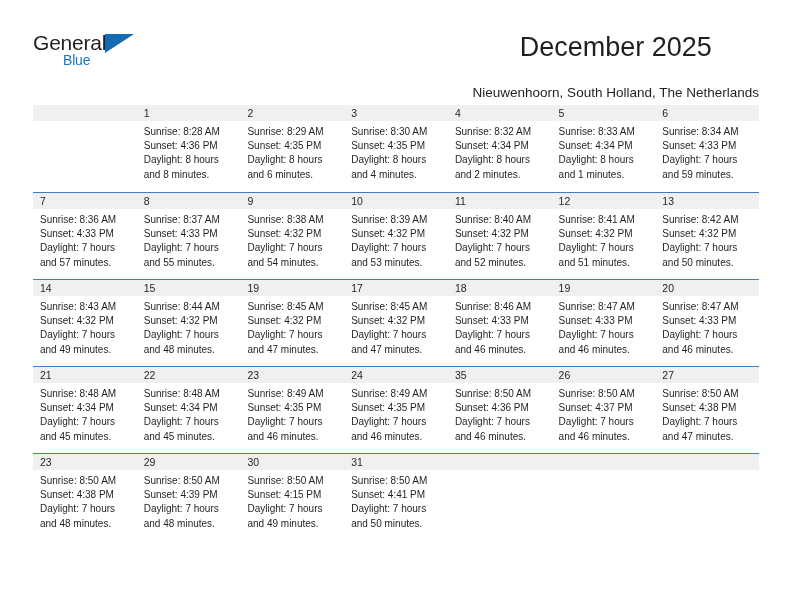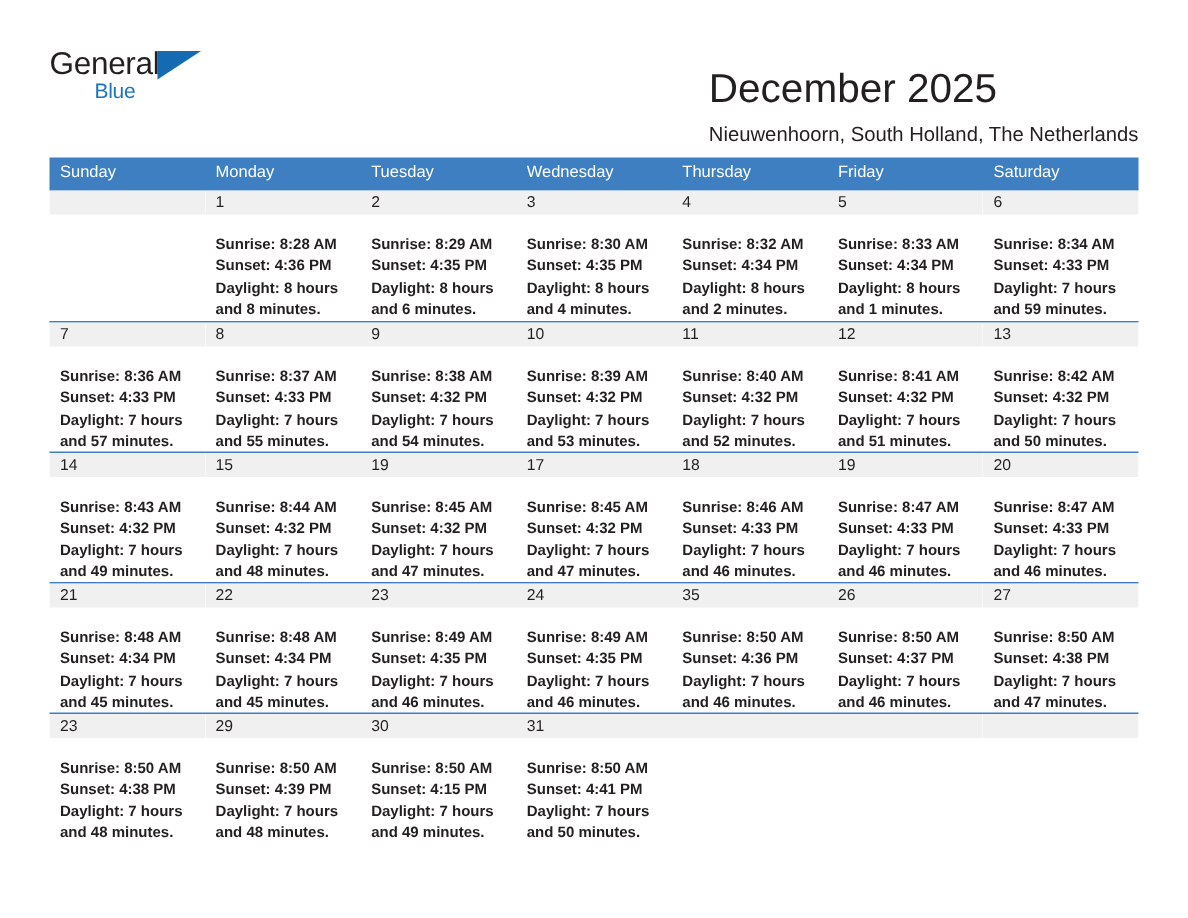--- a/index.html
+++ b/index.html
@@ -60,31 +60,31 @@
     top: 21px;
     font-size: 14px;
     letter-spacing: -0.2px;
     color: #1b75bc;
     line-height: 1;
   }
 
   .title-block {
     position: absolute;
     right: 0;
-    top: 16px;
-    text-align: left;
+    top: 4px;
+    text-align: center;
   }
   .cal-title {
     font-size: 27px;
     color: #231f20;
     line-height: 1.15;
     white-space: nowrap;
   }
   .cal-subtitle {
-    margin-top: 7px;
+    margin-top: 22px;
     font-size: 13.5px;
     color: #231f20;
     line-height: 1.15;
     white-space: nowrap;
   }
 
   
   .calendar {
     position: absolute;
     left: 33px;
@@ -126,22 +126,21 @@
     padding: 1px 0 0 7px;
     box-sizing: border-box;
     font-size: 10.5px;
     color: #231f20;
     line-height: 1.35;
   }
   .day.empty .day-number-band {
     background: #f0f0f0;
   }
   .day-lines {
-    padding: 14px 4px 0 7px;
-    font-weight: bold;
+    padding: 4px 4px 0 7px;
   }
   .day-line {
     font-size: 10px;
     color: #231f20;
     line-height: 1.42;
     white-space: nowrap;
   }
 </style>
 </head>
 <body>
@@ -157,29 +156,20 @@
     </div>
 
     <div class="title-block">
       <div class="cal-title">December 2025</div>
       <div class="cal-subtitle">Nieuwenhoorn, South Holland, The Netherlands</div>
     </div>
 
   </div>
 
   <div class="calendar">
-    <div class="weekdays">
-        <div class="weekday">Sunday</div>
-        <div class="weekday">Monday</div>
-        <div class="weekday">Tuesday</div>
-        <div class="weekday">Wednesday</div>
-        <div class="weekday">Thursday</div>
-        <div class="weekday">Friday</div>
-        <div class="weekday">Saturday</div>
-      </div>
     <div class="weeks">
         <div class="week">
           <div class="day empty">
             <div class="day-number-band"></div>
             <div class="day-lines"></div>
           </div>
           <div class="day">
             <div class="day-number-band">1</div>
             <div class="day-lines">
               <div class="day-line">Sunrise: 8:28 AM</div>

